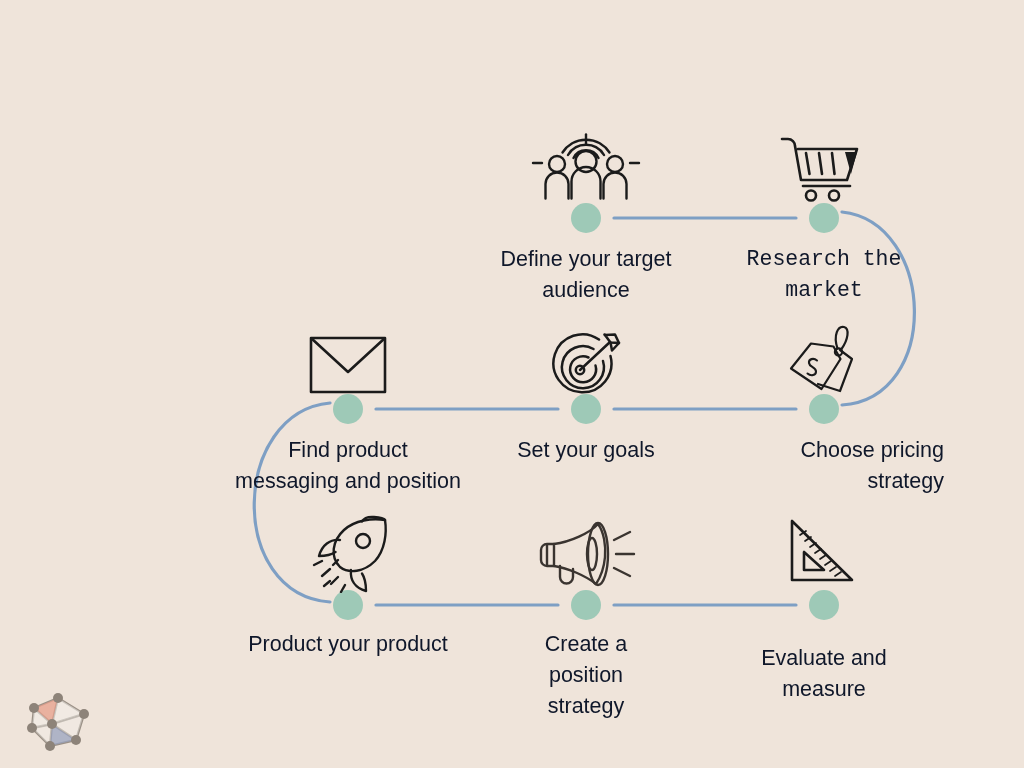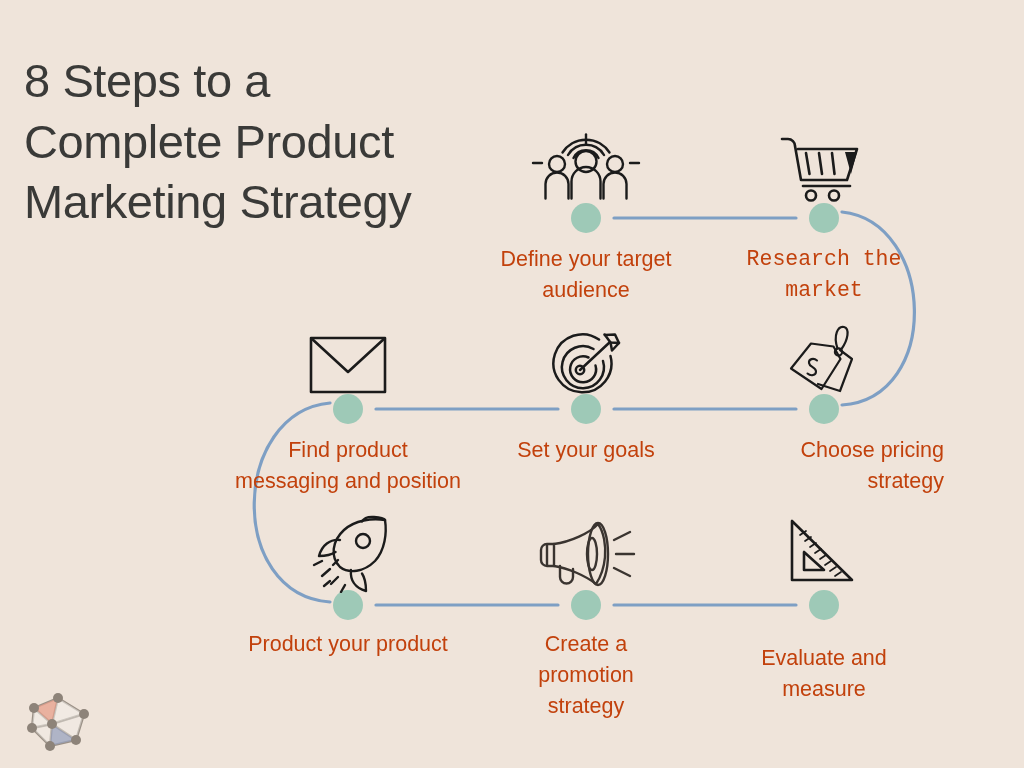--- a/index.html
+++ b/index.html
@@ -58,44 +58,41 @@
     align-items: flex-end;
     justify-content: center;
   }
   .step-icon svg {
     display: block;
   }
   .step-label {
     position: absolute;
     left: 0;
     width: 240px;
-    color: #c2410c;
+    color: #0f172a;
     font-size: 21.5px;
     line-height: 1.45;
     text-align: center;
     white-space: pre-line;
   }
 
   
   #logo {
     position: absolute;
     left: 22px;
     top: 676px;
     width: 84px;
     height: 84px;
   }
 </style>
 </head>
 <body>
 
 <div id="canvas">
 
-  <h1 id="title">8 Steps to a
-Complete Product
-Marketing Strategy</h1>
 
   <svg id="flow" viewBox="0 0 1024 768" width="1024" height="768">
 
     <line x1="614" y1="218" x2="796" y2="218" stroke="#7e9fc4" stroke-width="3.2" stroke-linecap="round"></line>
 
     <path d="M 842 212 C 935 222 942 398 842 405" fill="none" stroke="#7e9fc4" stroke-width="3.2" stroke-linecap="round"></path>
 
     <line x1="796" y1="409" x2="614" y2="409" stroke="#7e9fc4" stroke-width="3.2" stroke-linecap="round"></line>
     <line x1="558" y1="409" x2="376" y2="409" stroke="#7e9fc4" stroke-width="3.2" stroke-linecap="round"></line>
 
@@ -243,21 +240,21 @@
         <line x1="13" y1="27" x2="13" y2="47"></line>
 
         <path d="M26 48 v11 a6.5 6.5 0 0 0 13 0 V51"></path>
 
         <line x1="80" y1="22" x2="96" y2="14"></line>
         <line x1="82" y1="36" x2="100" y2="36"></line>
         <line x1="80" y1="50" x2="96" y2="58"></line>
       </svg>
     </div>
     <div class="step-label" style="top:629px;">Create a
-promotion
+position
 strategy</div>
   </div>
 
   <div class="step" style="left:824px; top:0;">
     <div class="step-icon" style="top:518px;">
       <svg width="72" height="66" viewBox="0 0 72 66" fill="none" stroke="#1b1b1b" stroke-width="2.6" stroke-linecap="round" stroke-linejoin="round">
         <path d="M4 3 V62 H64 Z"></path>
         <path d="M16 34 V52 H36 Z"></path>
         <g stroke-width="1.7">
           <line x1="12" y1="17" x2="18" y2="13"></line>

